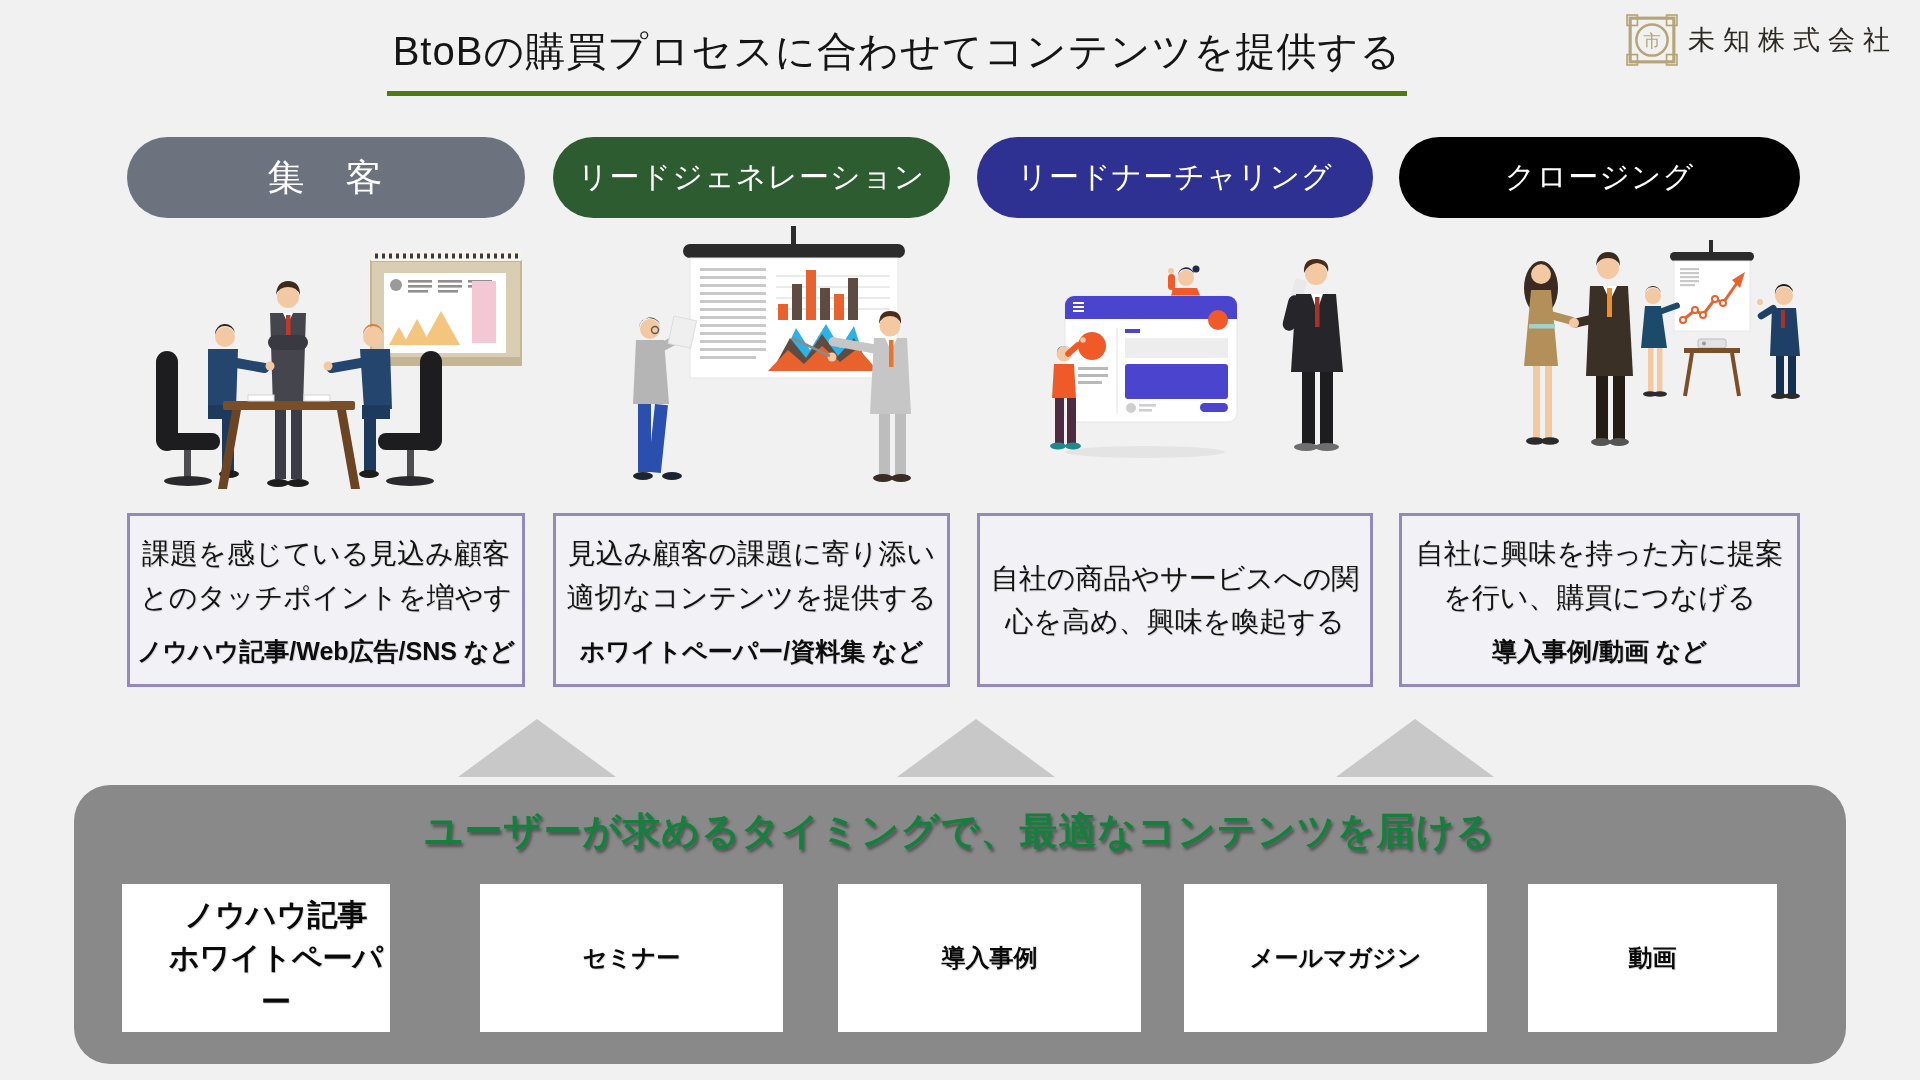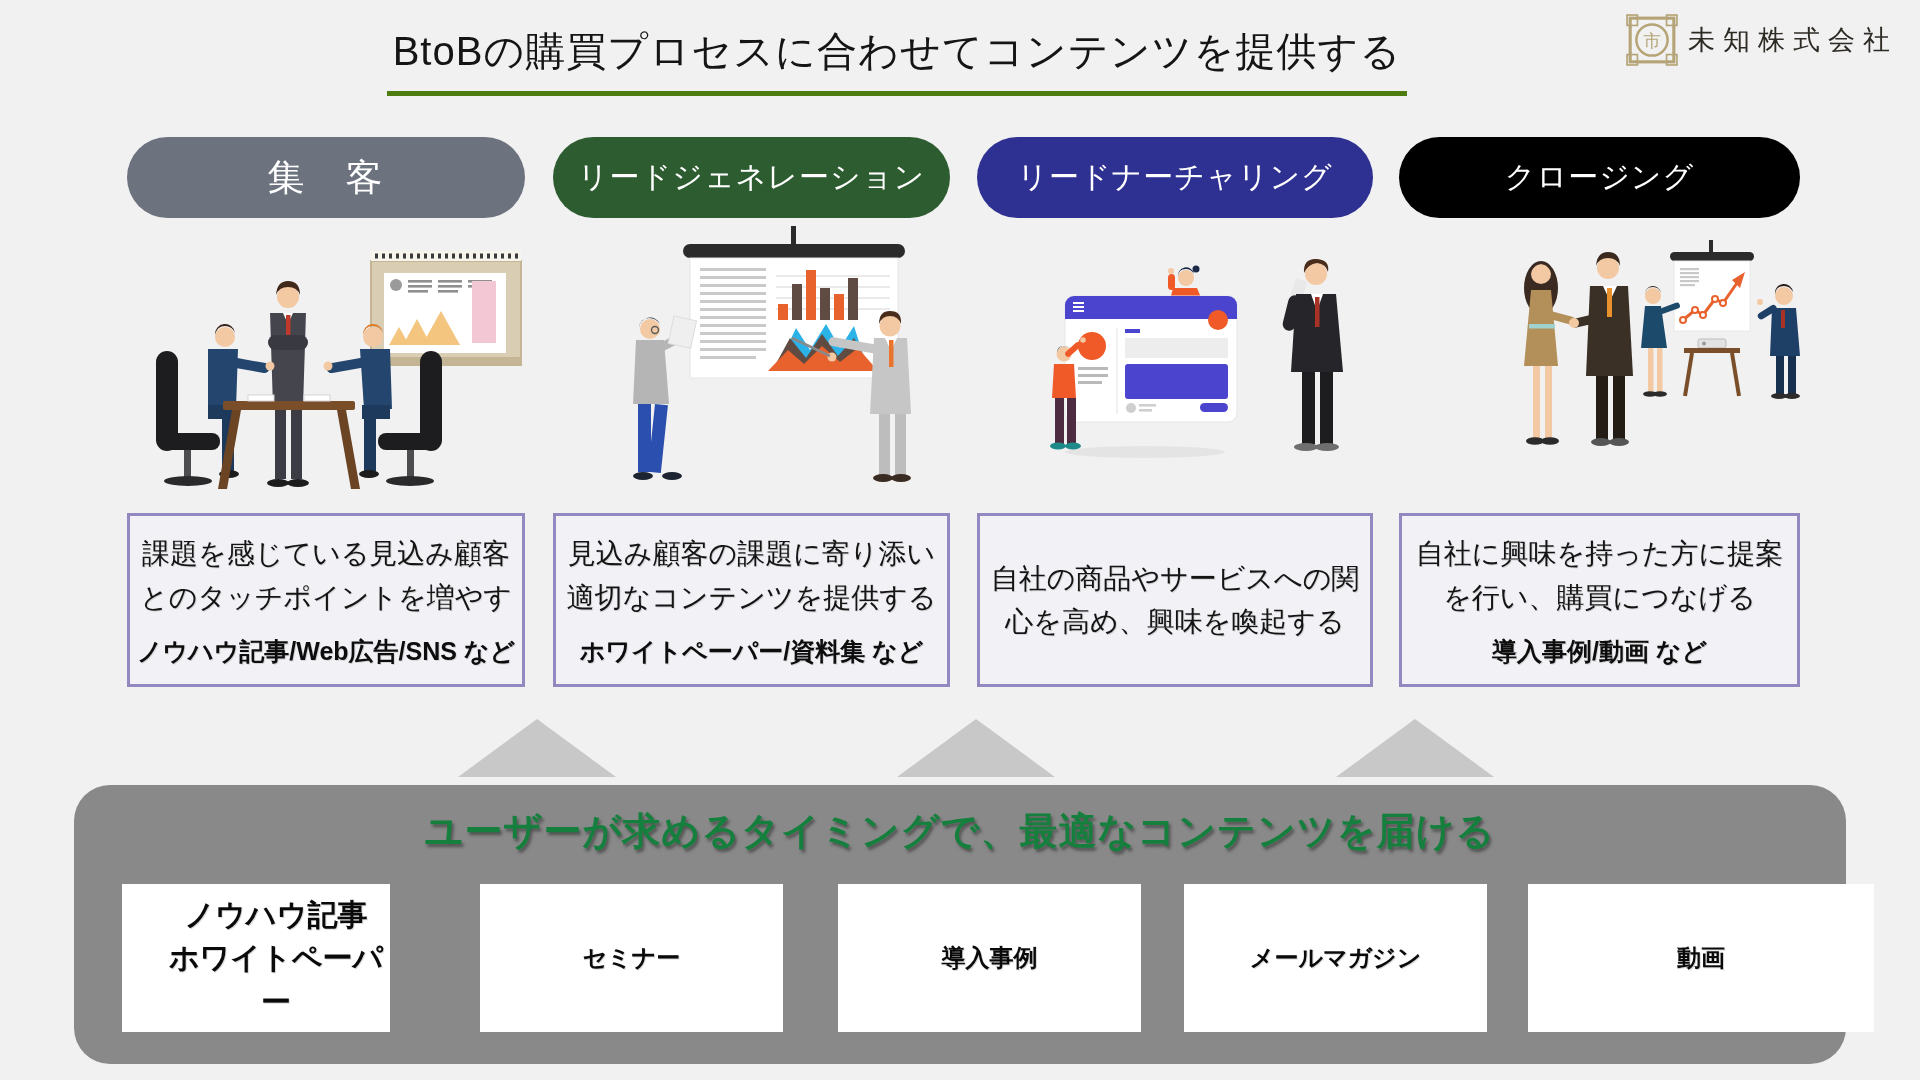--- a/index.html
+++ b/index.html
@@ -82,21 +82,21 @@
   .content-box {
     top:884px; height:148px; background:#ffffff;
     display:flex; align-items:center; justify-content:center; text-align:center;
     font-weight:bold; color:#0a0a0a; font-size:24px; line-height:1.45;
     white-space:pre-line; text-shadow:1px 1px 0 rgba(0,0,0,0.15);
   }
   .cb0 { left:122px;  width:268px; font-size:30px;padding-left:40px; }
   .cb1 { left:480px;  width:303px; }
   .cb2 { left:838px;  width:303px; }
   .cb3 { left:1184px; width:303px; }
-  .cb4 { left:1528px; width:346px; }
+  .cb4 { left:1528px; width:249px; }
 
   
   .ill { pointer-events:none; }
   .ill1 { left:128px;  top:245px; width:402px; height:252px; }
   .ill2 { left:588px;  top:226px; width:372px; height:268px; }
   .ill3 { left:1040px; top:236px; width:346px; height:248px; }
   .ill4 { left:1446px; top:236px; width:388px; height:244px; }
 </style>
 </head>
 <body>

